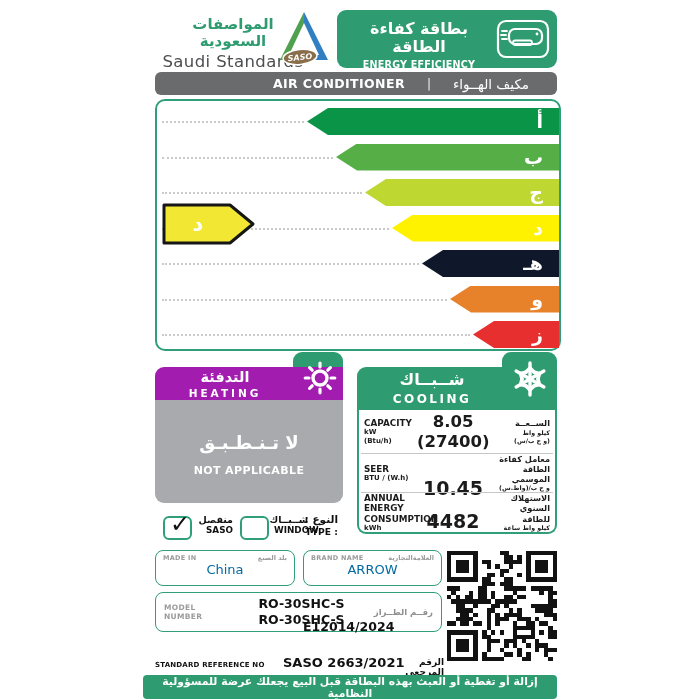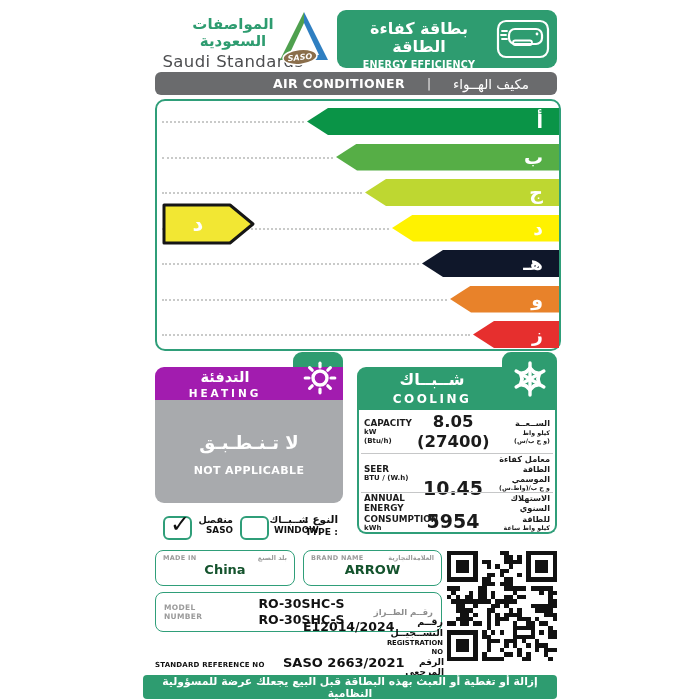--- a/index.html
+++ b/index.html
@@ -81,21 +81,21 @@
   #type-label{left:300px;top:513px;width:38px;text-align:right;}
   #type-ar{font-size:10.5px;font-weight:bold;color:#111;line-height:1.2;}
   #type-en{font-size:9.2px;font-weight:bold;color:#111;line-height:1.3;}
 
   
   .info-box{border:1.5px solid #2f9e79;border-radius:8px;background:#fff;box-sizing:border-box;}
   .tiny-label{font-size:6.5px;font-weight:bold;color:#9b9b9b;letter-spacing:.3px;}
   #box-made-in{left:155px;top:550px;width:140px;height:36px;}
   #box-brand{left:303px;top:550px;width:139px;height:36px;}
   .box-top{display:flex;justify-content:space-between;padding:3px 7px 0 7px;}
-  .box-value{text-align:center;font-size:13px;font-weight:bold;color:#14532d;margin-top:0px;}
+  .box-value{text-align:center;font-size:13px;font-weight:normal;color:#0369a1;margin-top:0px;}
   #box-model{left:155px;top:592px;width:287px;height:40px;display:flex;align-items:center;padding:8px 8px;box-sizing:border-box;}
   #model-label{width:72px;}
   #model-values{flex:1;text-align:center;font-size:12.5px;font-weight:bold;color:#111;line-height:1.3;}
   #model-label-ar{width:66px;text-align:right;font-size:8.5px;font-weight:bold;color:#8f8f8f;}
   #qr-code{left:447px;top:550px;width:110px;height:112px;}
 
   #reg-value{left:303px;top:619px;width:78px;font-size:12.5px;font-weight:bold;color:#111;}
   #reg-labels{left:383px;top:616px;width:60px;text-align:right;}
   #reg-label-ar{font-size:9.5px;font-weight:bold;color:#111;line-height:1.2;}
   #reg-label-en{font-size:6.8px;font-weight:bold;color:#111;line-height:1.4;}
@@ -300,21 +300,21 @@
         <div class="small">و ح ب/(واط.س)</div>
       </div>
     </div>
     <div class="cool-div"></div>
     <div class="cool-row" style="height:39px;align-items:flex-end;">
       <div class="cl">
         <div class="big">ANNUAL ENERGY</div>
         <div class="big">CONSUMPTION</div>
         <div class="small">kWh</div>
       </div>
-      <div class="cv" style="font-size:19px;">5954</div>
+      <div class="cv" style="font-size:19px;">4482</div>
       <div class="cr" dir="rtl">
         <div class="big">الاستهلاك السنوي</div>
         <div class="big">للطاقة</div>
         <div class="small">كيلو واط ساعة</div>
       </div>
     </div>
   </div>
 
   <div class="abs checkbox" id="cb-split">
     <span class="mark">✓</span>
@@ -567,24 +567,20 @@
       <rect x="2" y="2" width="3" height="3" fill="#121212"></rect>
       <rect x="18" y="0" width="7" height="7" fill="#121212"></rect>
       <rect x="19" y="1" width="5" height="5" fill="#ffffff"></rect>
       <rect x="20" y="2" width="3" height="3" fill="#121212"></rect>
       <rect x="0" y="18" width="7" height="7" fill="#121212"></rect>
       <rect x="1" y="19" width="5" height="5" fill="#ffffff"></rect>
       <rect x="2" y="20" width="3" height="3" fill="#121212"></rect>
     </svg>
 
   <div class="abs" id="reg-value">E12014/2024</div>
-  <div class="abs" id="reg-labels">
-    <div id="reg-label-ar" dir="rtl">رقــم التســجيــل</div>
-    <div id="reg-label-en">REGISTRATION NO</div>
-  </div>
   <div class="abs" id="std-label">STANDARD REFERENCE NO</div>
   <div class="abs" id="std-value">SASO 2663/2021</div>
   <div class="abs" id="std-label-ar" dir="rtl">الرقم المرجعي للمواصفة</div>
 
   <div class="abs" id="footer">
     <div id="footer-ar" dir="rtl">إزالة أو تغطية أو العبث بهذه البطاقة قبل البيع يجعلك عرضة للمسؤولية النظامية</div>
 
   </div>
 
 </div>

